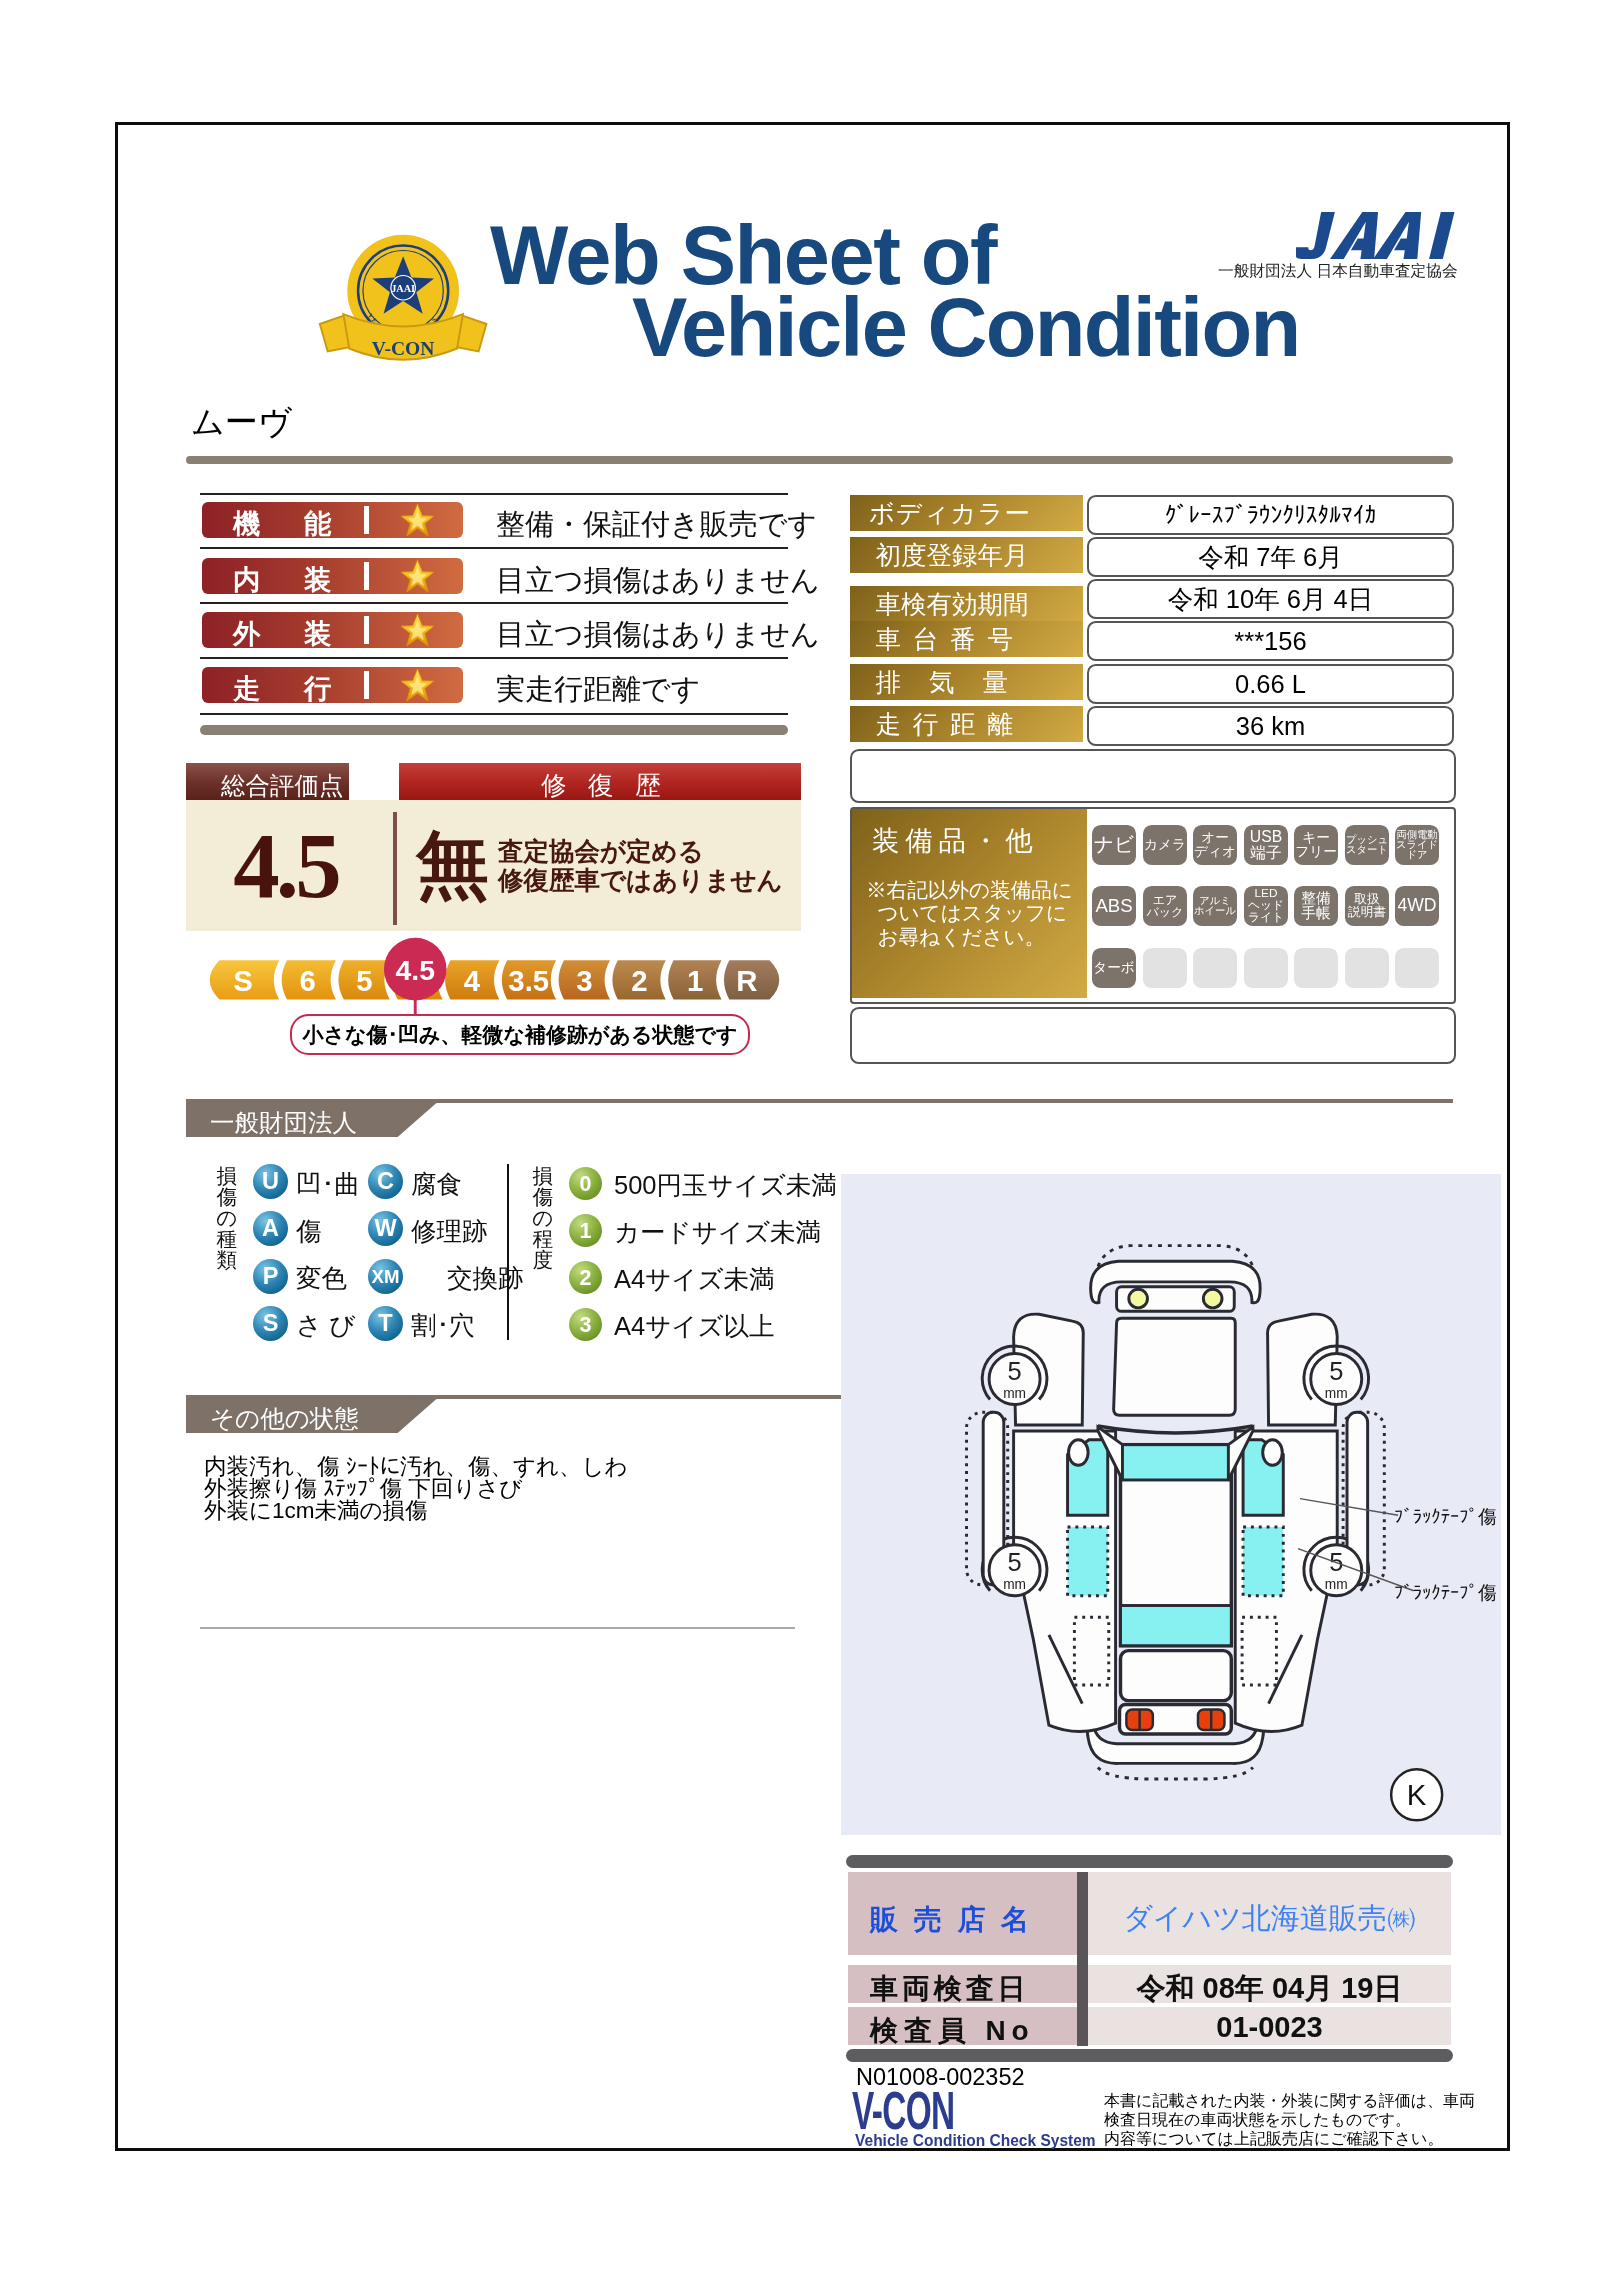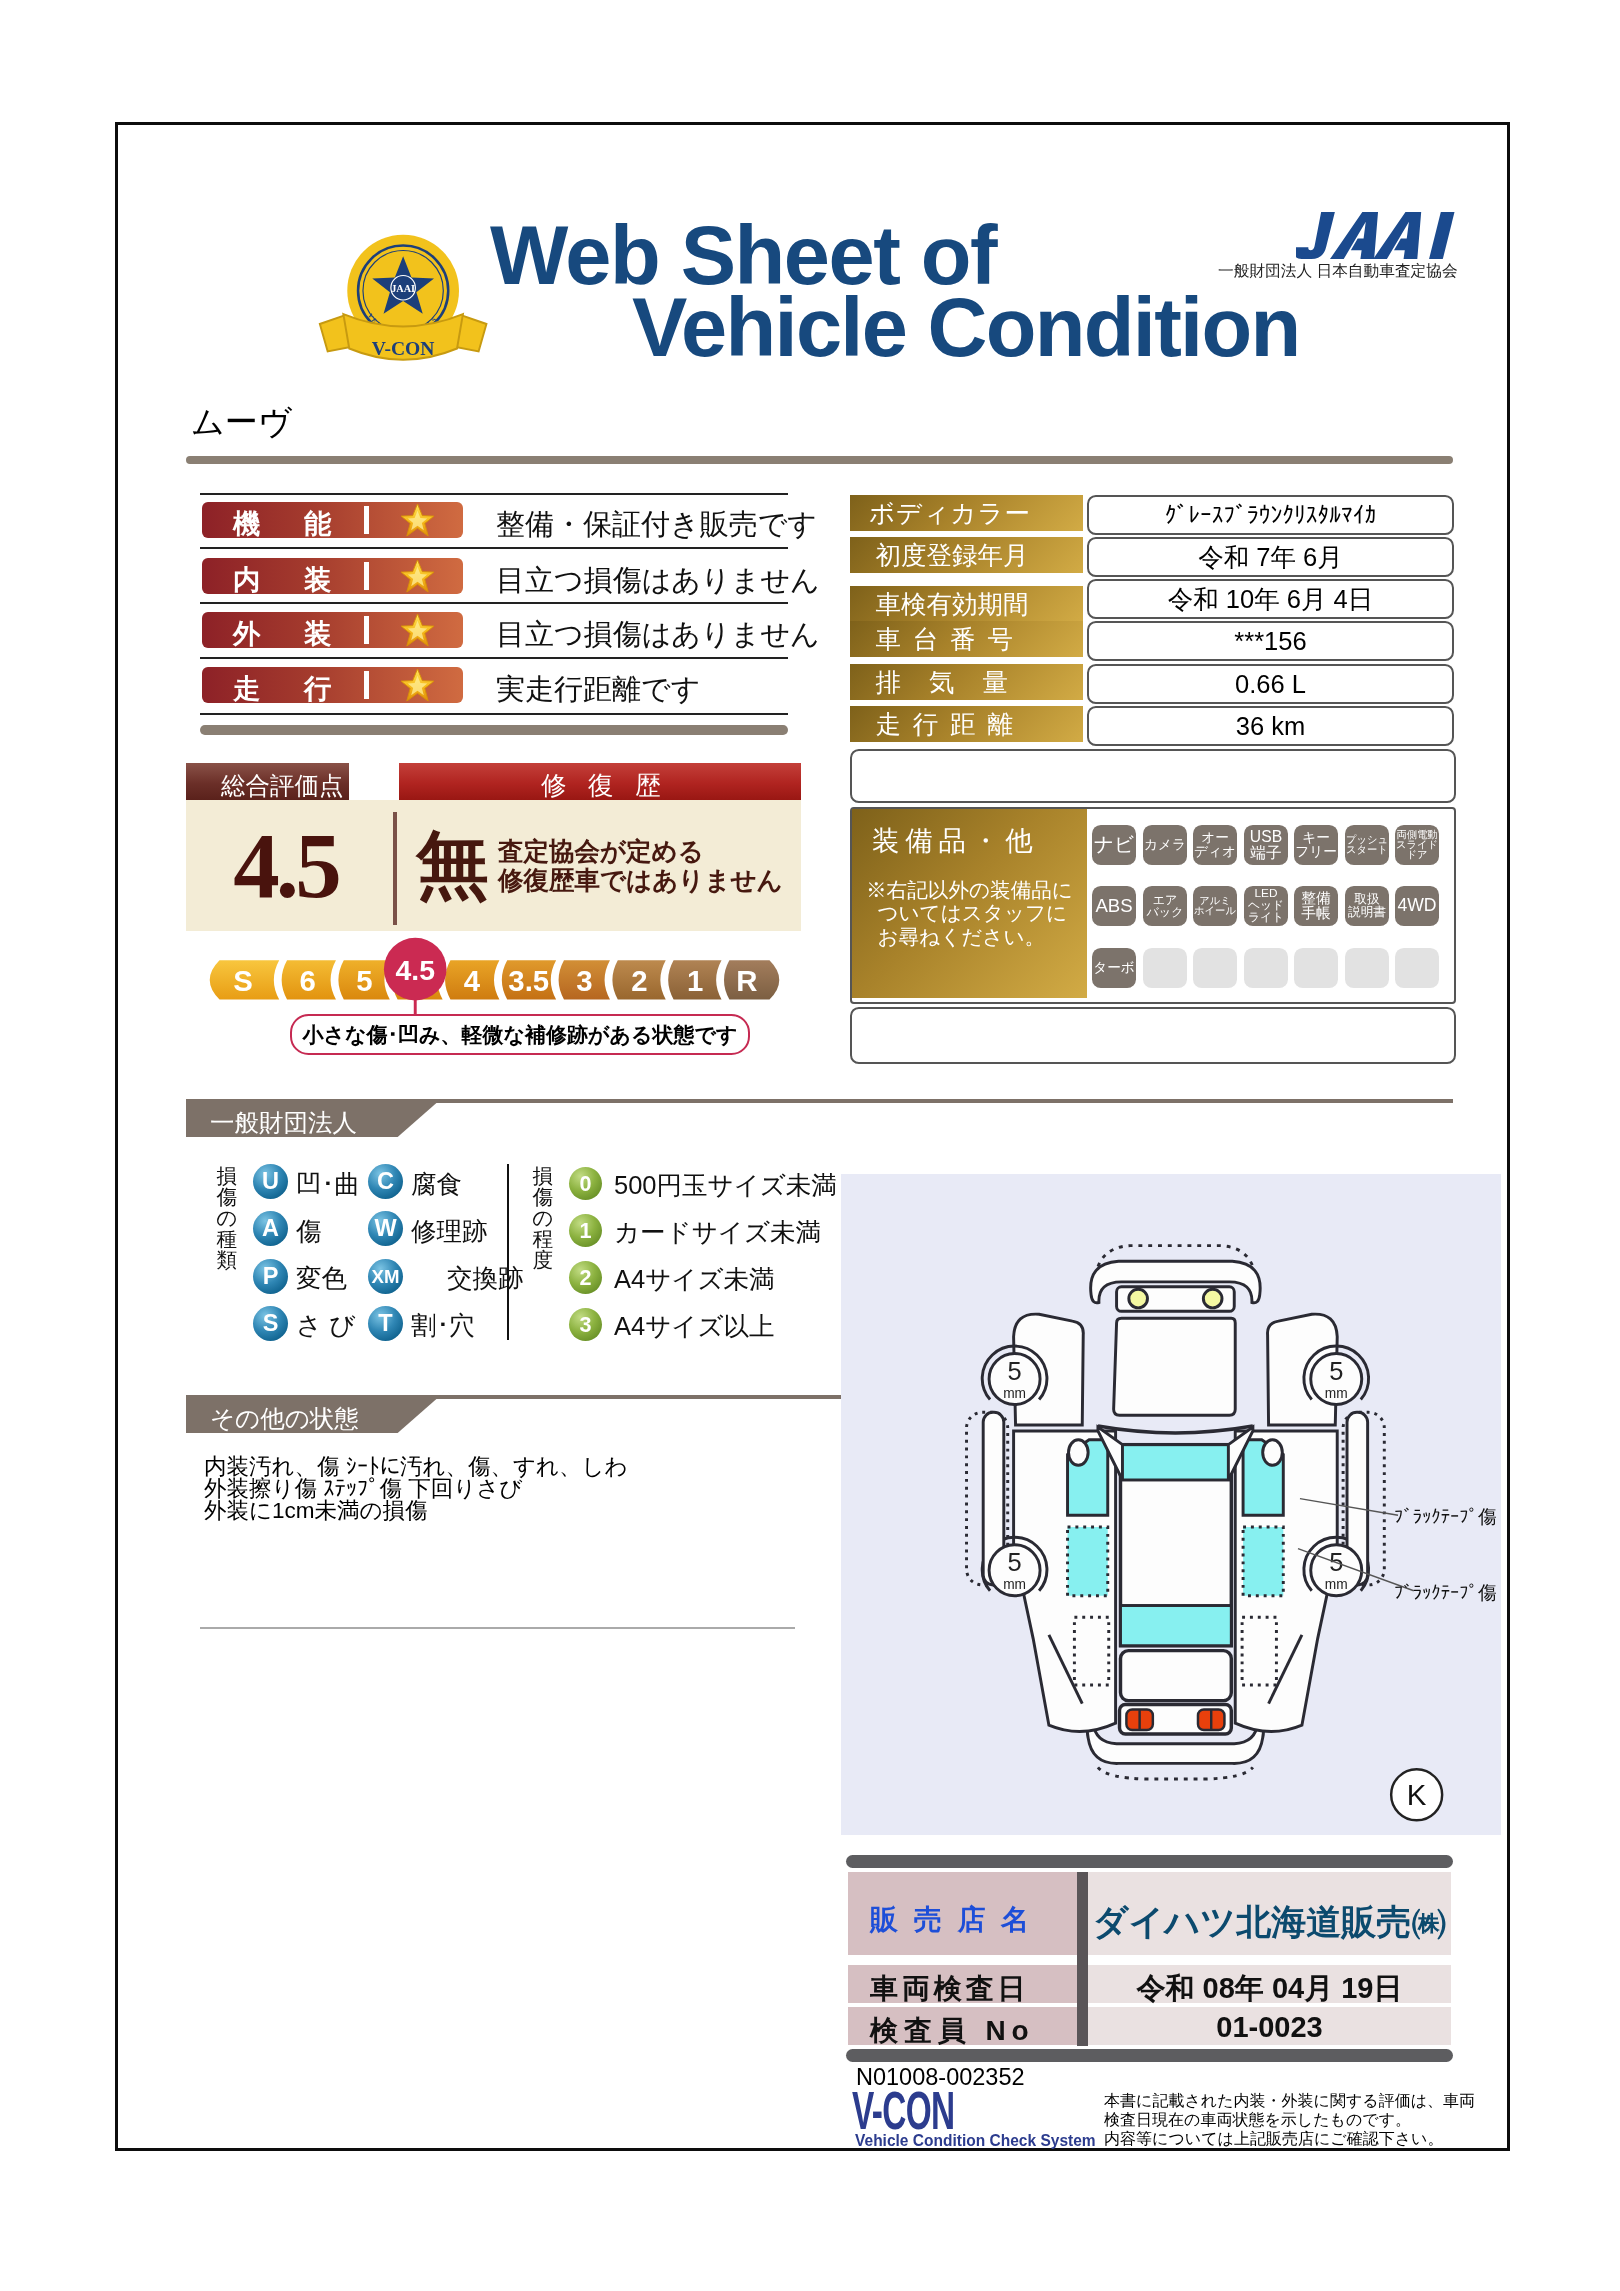--- a/index.html
+++ b/index.html
@@ -498,21 +498,21 @@
   </svg>
   </div>
   
   <div class="abs" style="left:846px;top:1855px;width:607px;height:12.7px;background:#5d5d60;border-radius:6.9px;"></div>
   
   <div class="abs" style="left:1077px;top:1872px;width:10.8px;height:174px;background:#5a5558;"></div>
   
   <div class="abs" style="left:848px;top:1872px;width:229px;height:83px;background:#d6bfc2;"></div>
   <div class="abs" style="left:870px;top:1901px;font-size:28px;font-weight:bold;color:#1d4ed8;letter-spacing:15.7px;">販売店名</div>
   <div class="abs" style="left:1088px;top:1872px;width:363px;height:83px;background:#eae1e1;"></div>
-  <div class="abs" style="left:1088px;top:1899px;width:363px;text-align:center;font-size:35px;font-weight:bold;color:#0c4a6e;">ダイハツ北海道販売㈱</div>
+  <div class="abs" style="left:1088px;top:1899px;width:363px;text-align:center;font-size:29px;font-weight:normal;color:#3b82f6;">ダイハツ北海道販売㈱</div>
   
   <div class="abs" style="left:848px;top:1965px;width:229px;height:38px;background:#d6bfc2;"></div>
   <div class="abs" style="left:870px;top:1970px;font-size:28px;font-weight:bold;color:#111;letter-spacing:3.9px;">車両検査日</div>
   <div class="abs" style="left:1088px;top:1965px;width:363px;height:38px;background:#eae1e1;"></div>
   <div class="abs" style="left:1088px;top:1969px;width:363px;text-align:center;font-size:29px;font-weight:bold;color:#111;">令和 08年 04月 19日</div>
   
   <div class="abs" style="left:848px;top:2007px;width:229px;height:38px;background:#d6bfc2;"></div>
   <div class="abs" style="left:870px;top:2012px;font-size:28px;font-weight:bold;color:#111;letter-spacing:5.9px;">検査員 No</div>
   <div class="abs" style="left:1088px;top:2007px;width:363px;height:38px;background:#eae1e1;"></div>
   <div class="abs" style="left:1088px;top:2011px;width:363px;text-align:center;font-size:29px;font-weight:bold;color:#111;">01-0023</div>

